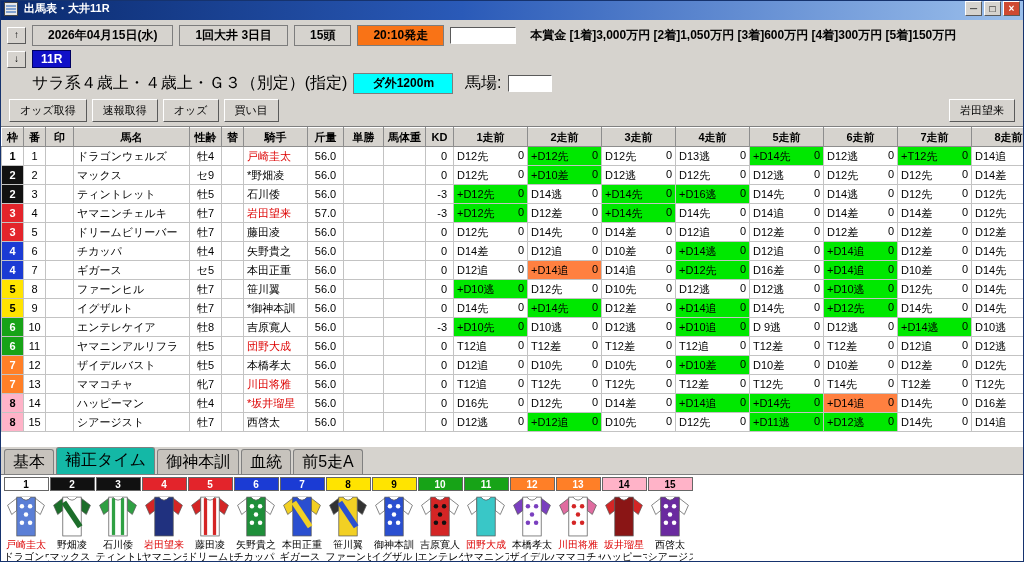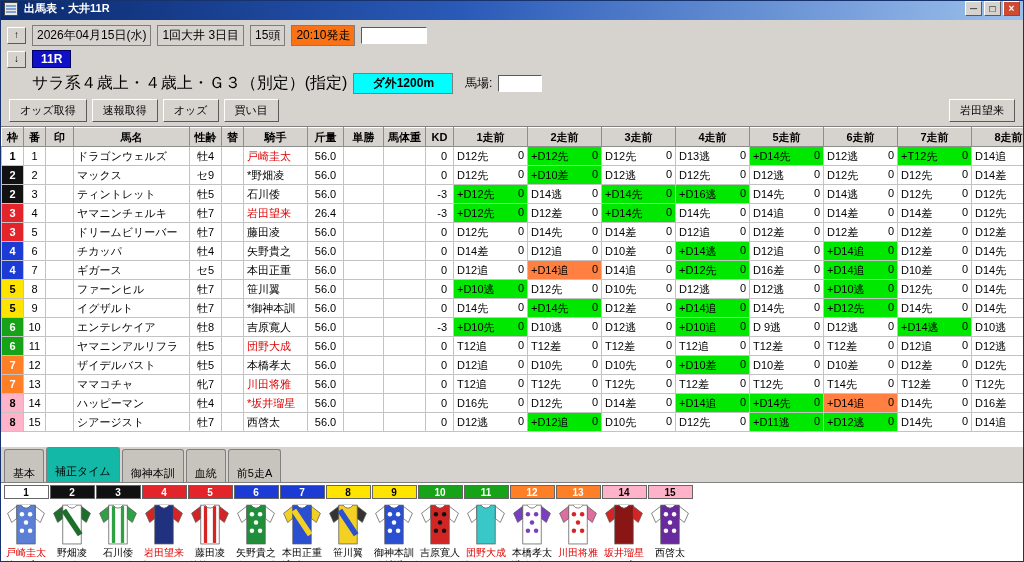--- a/index.html
+++ b/index.html
@@ -9,50 +9,50 @@
   
   .titlebar{height:19px;flex:0 0 19px;background:linear-gradient(90deg,#0a2a6e,#2a5ab8 45%,#9cc0ec);display:flex;align-items:flex-end;padding:4px 3px;color:#fff}
   .ticon{width:16px;height:14px;margin-right:4px;display:inline-flex}
   .ttext{font-size:11px;font-weight:bold;flex:1;white-space:nowrap;overflow:hidden}
   .tbtn{width:17px;height:15px;margin-left:2px;background:#d6d3ce;border:1px solid;border-color:#fff #5a5a5a #5a5a5a #fff;color:#000;font-size:10px;line-height:13px;text-align:center;cursor:default}
   .tbtn.close{background:#cf4a32;color:#fff;font-weight:bold}
   
   .hdr{padding:4px 0 0 6px}
   .hline{display:flex;align-items:center;gap:6px;height:22px;margin-bottom:2px}
   .arrow{width:19px;height:17px;font-size:10px;line-height:1;background:#d6d3ce;border:1px solid;border-color:#fff #5a5a5a #5a5a5a #fff;padding:0}
-  .hbox{border:1px solid #7d7d7d;background:#d6d3ce;padding:1px 4px;font-size:12px;font-weight:normal;white-space:nowrap}
+  .hbox{border:1px solid #7d7d7d;background:#d6d3ce;padding:1px 15px;font-size:12px;font-weight:bold;white-space:nowrap}
   .yellow{background:#f97316}
   .cyanbox{background:#00ffff;border:1px solid #7d7d7d;padding:1px 18px;font-size:12px;font-weight:bold}
   .inbox{display:inline-block;background:#fff;border:1px solid;border-color:#5a5a5a #fff #fff #5a5a5a;height:17px;width:66px}
   .inbox.small{width:44px}
   .prize{font-size:12px;font-weight:bold;margin-left:8px;white-space:nowrap}
   .racenum{background:#1010c8;color:#fff;border:1px solid #000060;padding:1px 8px;font-size:12px;font-weight:bold}
   .cond{font-size:16px;margin-left:25px;white-space:nowrap}
-  .baba{font-size:12px;margin-left:6px}
+  .baba{font-size:16px;margin-left:6px}
   
   .toolbar{display:flex;gap:5px;padding:3px 8px 4px 8px;align-items:center}
   .btn{background:#d6d3ce;border:1px solid;border-color:#fff #5a5a5a #5a5a5a #fff;font-size:11px;padding:3px 10px;white-space:nowrap}
   .btn.vright{margin-left:auto}
   
   .tablewrap{flex:0 0 321px;overflow:hidden;background:#fff;border-top:1px solid #808080}
   table{border-collapse:collapse;table-layout:fixed;width:1044px}
   th{height:19px;background:#d6d3ce;border:1px solid #8d8d8d;border-top-color:#fff;border-left-color:#fff;font-size:11px;font-weight:bold;padding:0;overflow:hidden;white-space:nowrap}
   td{height:19px;background:#fff;border:1px solid #c3c3c3;font-size:11px;padding:0 2px;overflow:hidden;white-space:nowrap;color:#000}
   td.c{text-align:center}
   td.l{text-align:left;padding-left:3px}
   td.r{text-align:right;padding-right:6px}
   td.b{font-weight:bold}
   .red{color:#dd0000}
   td.past{padding:0}
   .pc{display:flex;justify-content:space-between;padding:0 3px}
   td.hg{background:var(--hl-g,#00e800)}
   td.ho{background:var(--hl-o,#ff8040)}
   
   .tabsbar{flex:0 0 20px;display:flex;align-items:flex-end;padding-left:3px;background:#d6d3ce}
-  .tab{border:1px solid #808080;border-bottom:none;border-radius:3px 3px 0 0;background:#c7c3bd;padding:16px 8px 1px;font-size:11px;margin-right:2px}
+  .tab{border:1px solid #808080;border-bottom:none;border-radius:3px 3px 0 0;background:#c7c3bd;padding:2px 8px 1px;font-size:16px;margin-right:2px}
   .tab.active{background:#14b8a6;padding-bottom:3px}
   
   .silksarea{flex:1;background:#fff;border-top:1px solid #808080;display:flex;align-items:flex-start;padding:2px 0 0 2px}
   .scol{width:46px;flex:0 0 46px;display:flex;flex-direction:column;align-items:center}
   .snum{width:45px;height:14px;line-height:13px;text-align:center;font-size:10px;font-weight:bold;border:1px solid #666}
   .simg{height:47px;margin-top:1px}
   .sj{font-size:10px;line-height:12px;width:45px;text-align:center;white-space:nowrap;overflow:hidden}
   .sh{font-size:10px;line-height:12px;width:45px;text-align:left;white-space:nowrap;overflow:hidden}
 </style>
 </head>
@@ -74,20 +74,21 @@
   </div>
 
   <div class="hdr">
     <div class="hline">
       <button class="arrow">↑</button>
       <span class="hbox">2026年04月15日(水)</span>
       <span class="hbox">1回大井 3日目</span>
       <span class="hbox">15頭</span>
       <span class="hbox yellow">20:10発走</span>
       <span class="inbox"></span>
+      <span class="prize">本賞金 [1着]3,000万円 [2着]1,050万円 [3着]600万円 [4着]300万円 [5着]150万円</span>
     </div>
     <div class="hline">
       <button class="arrow">↓</button>
       <span class="racenum">11R</span>
     </div>
     <div class="hline">
       <span class="cond">サラ系４歳上・４歳上・Ｇ３（別定）(指定)</span>
       <span class="cyanbox">ダ外1200m</span>
       <span class="baba">馬場:</span>
       <span class="inbox small"></span>
@@ -332,21 +333,21 @@
             </td>
           </tr>
           <tr>
             <td class="c b" style="background: rgb(227, 36, 43); color: rgb(255, 255, 255);">3</td>
             <td class="c">4</td>
             <td class="c"></td>
             <td class="l">ヤマニンチェルキ</td>
             <td class="c">牡7</td>
             <td class="c"></td>
             <td class="l red">岩田望来</td>
-            <td class="c">26.4</td>
+            <td class="c">57.0</td>
             <td class="c"></td>
             <td class="c"></td>
             <td class="r">-3</td>
             <td class="past hg">
               <div class="pc">
                 <span class="pt">+D12先</span>
                 <span class="pv">0</span>
               </div>
             </td>
             <td class="past">

